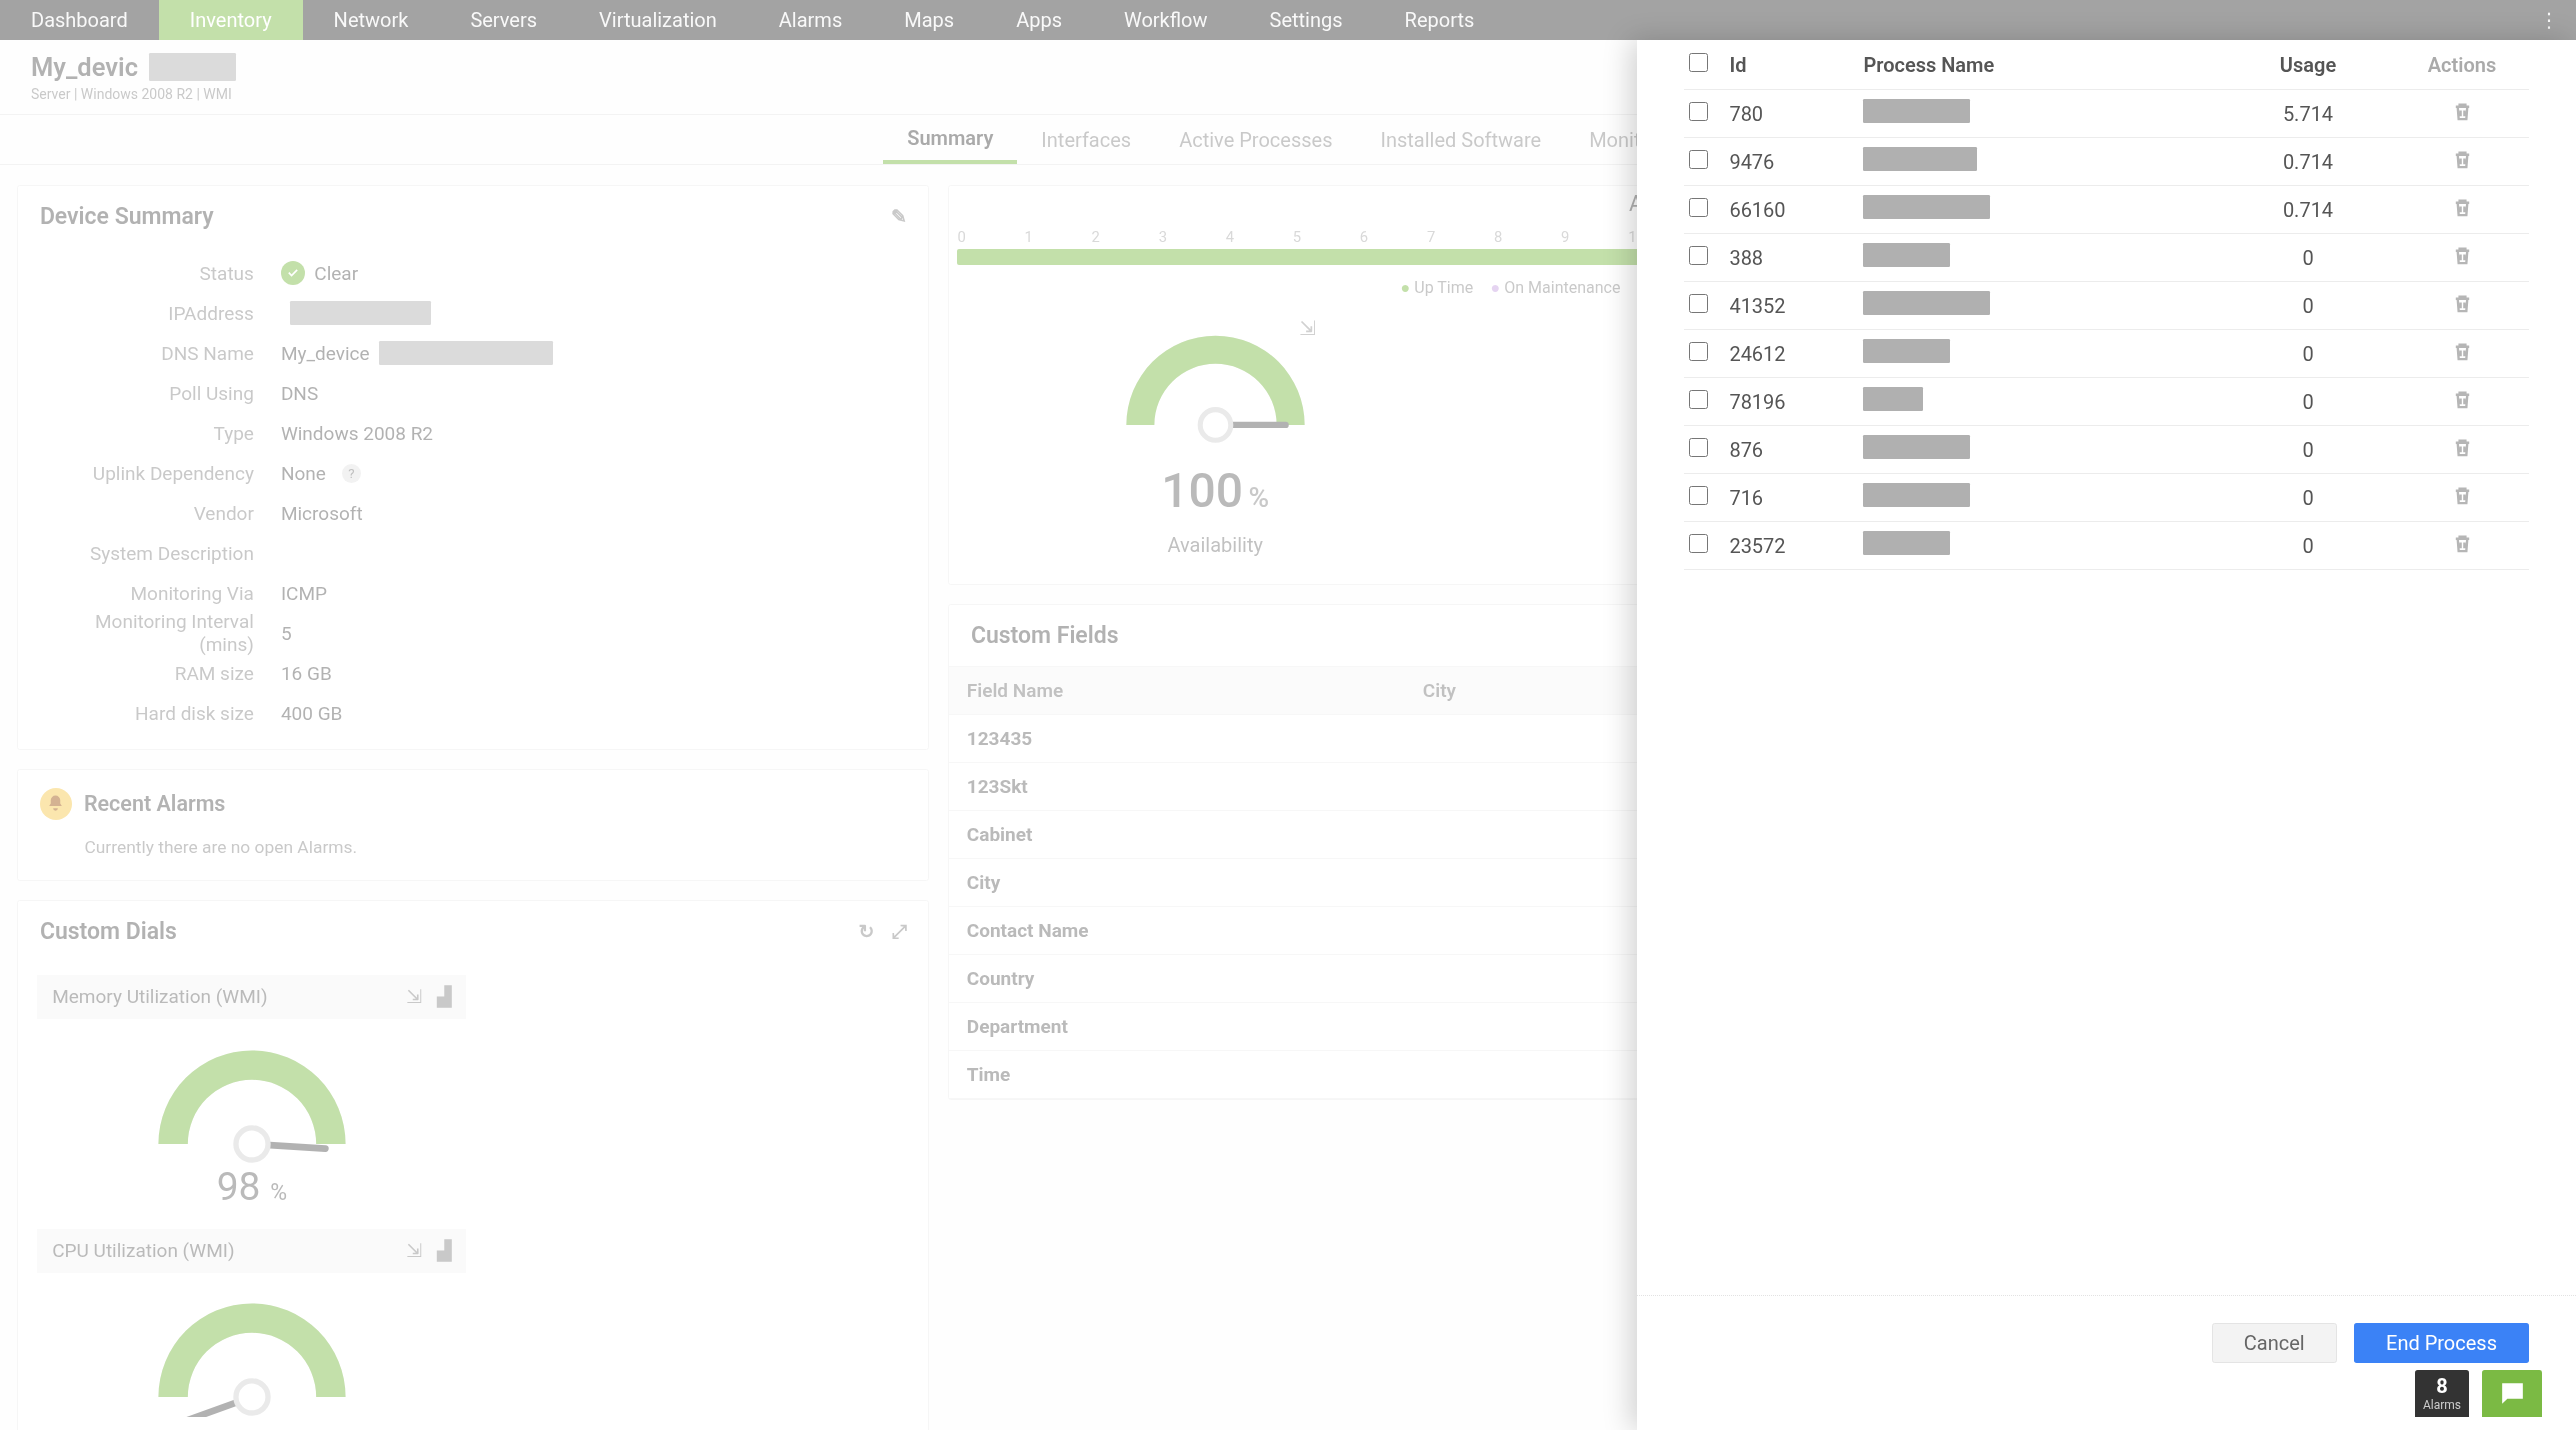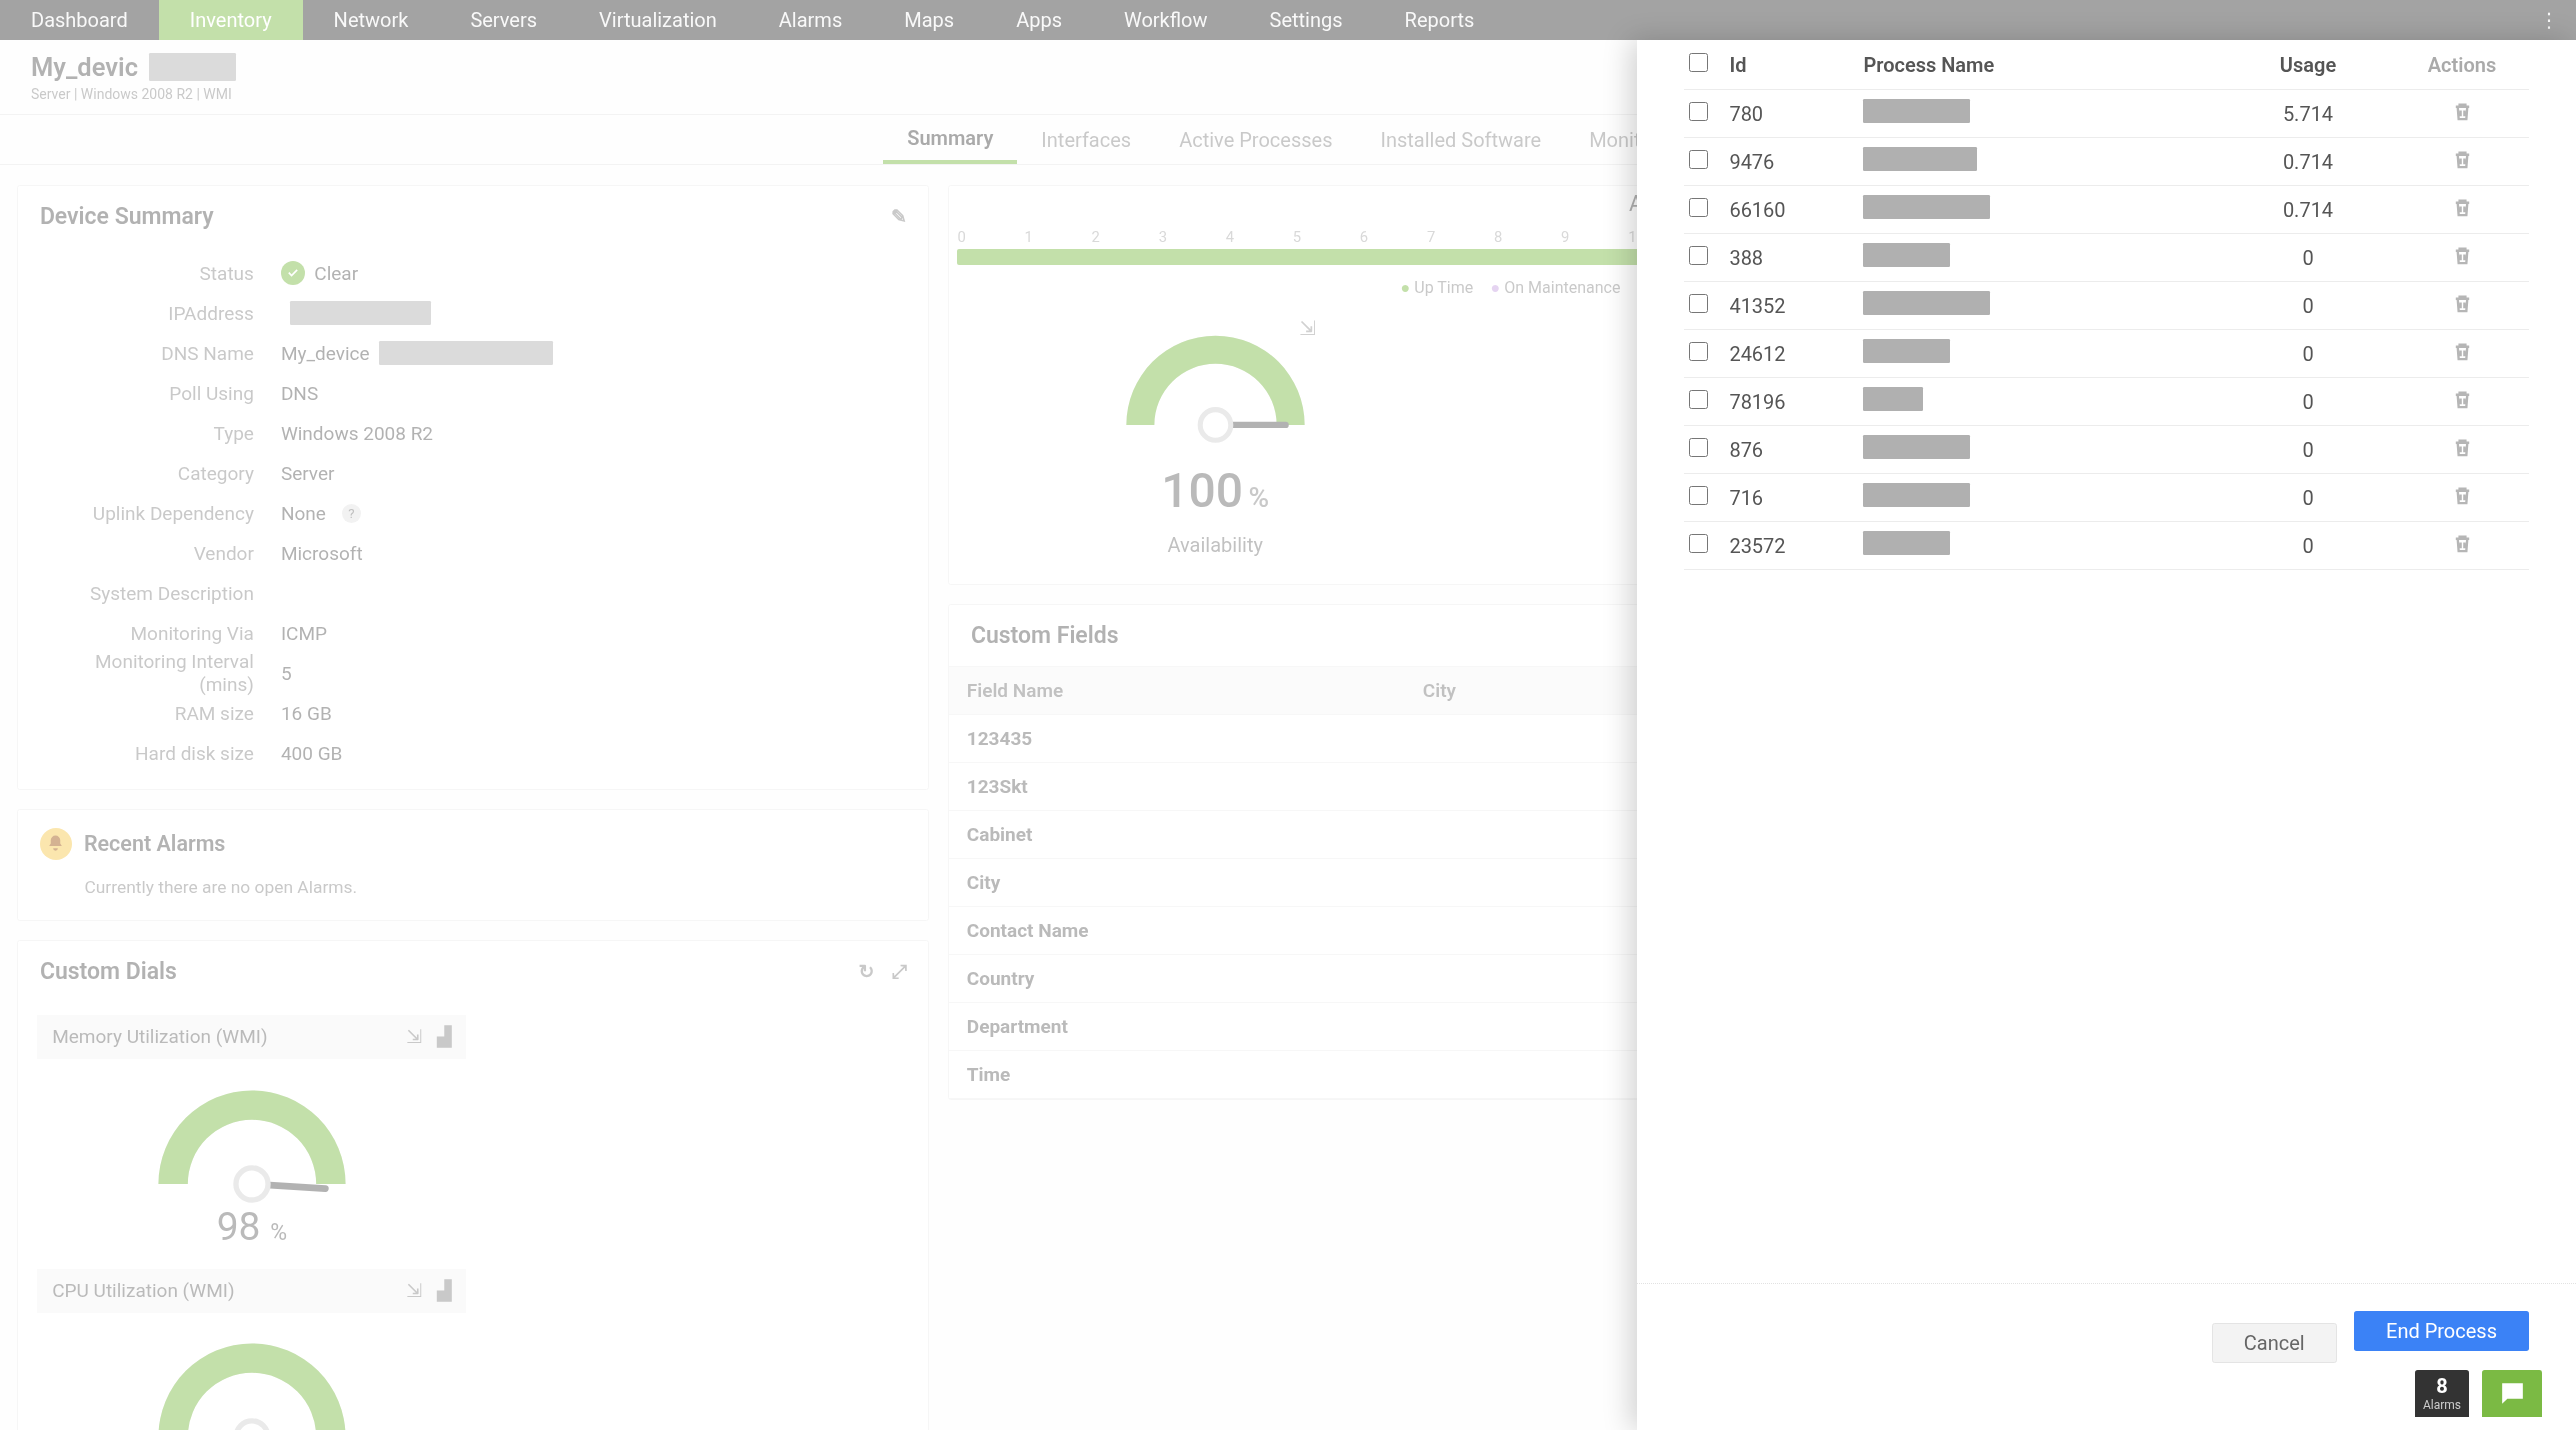--- a/index.html
+++ b/index.html
@@ -193,21 +193,21 @@
     border-top:0.7px dotted #e2e2e2;
     padding: 27px 47px 67px 47px;
     display:flex; justify-content:flex-end; gap:17.4px;
   }
   .btn {
     height:40px; padding:0 31px; border-radius:2.7px;
     display:flex;align-items:center;justify-content:center;
     font-size:20px; cursor:pointer;
     border:0.7px solid transparent;
   }
-  .btn-cancel { background:#f3f3f3; color:#666; border-color:#e4e4e4;margin-top:12px;}
+  .btn-cancel { background:#f3f3f3; color:#666; border-color:#e4e4e4;}
   .btn-end { background:#3b82f6; color:#fff;}
 
   
   .float-alarm {
     position:absolute; right:107px; bottom:13.4px;
     width:54px; height:47px; background:#333; color:#fff;
     display:flex; flex-direction:column; align-items:center; justify-content:center;
     font-size:16px; border-radius:2.7px 2.7px 0 0;
   }
   .float-alarm .n { font-size:20px; font-weight:700;}
@@ -302,26 +302,20 @@
             <div class="ds-row">
               <div class="k">Poll Using</div>
               <div class="v">
                 <span>DNS</span>
               </div>
             </div>
             <div class="ds-row">
               <div class="k">Type</div>
               <div class="v">
                 <span>Windows 2008 R2</span>
-              </div>
-            </div>
-            <div class="ds-row">
-              <div class="k">Category</div>
-              <div class="v">
-                <span>Server</span>
               </div>
             </div>
             <div class="ds-row">
               <div class="k">Uplink Dependency</div>
               <div class="v">
                 <span>None</span>
                 <span class="help-q">?</span>
               </div>
             </div>
             <div class="ds-row">

